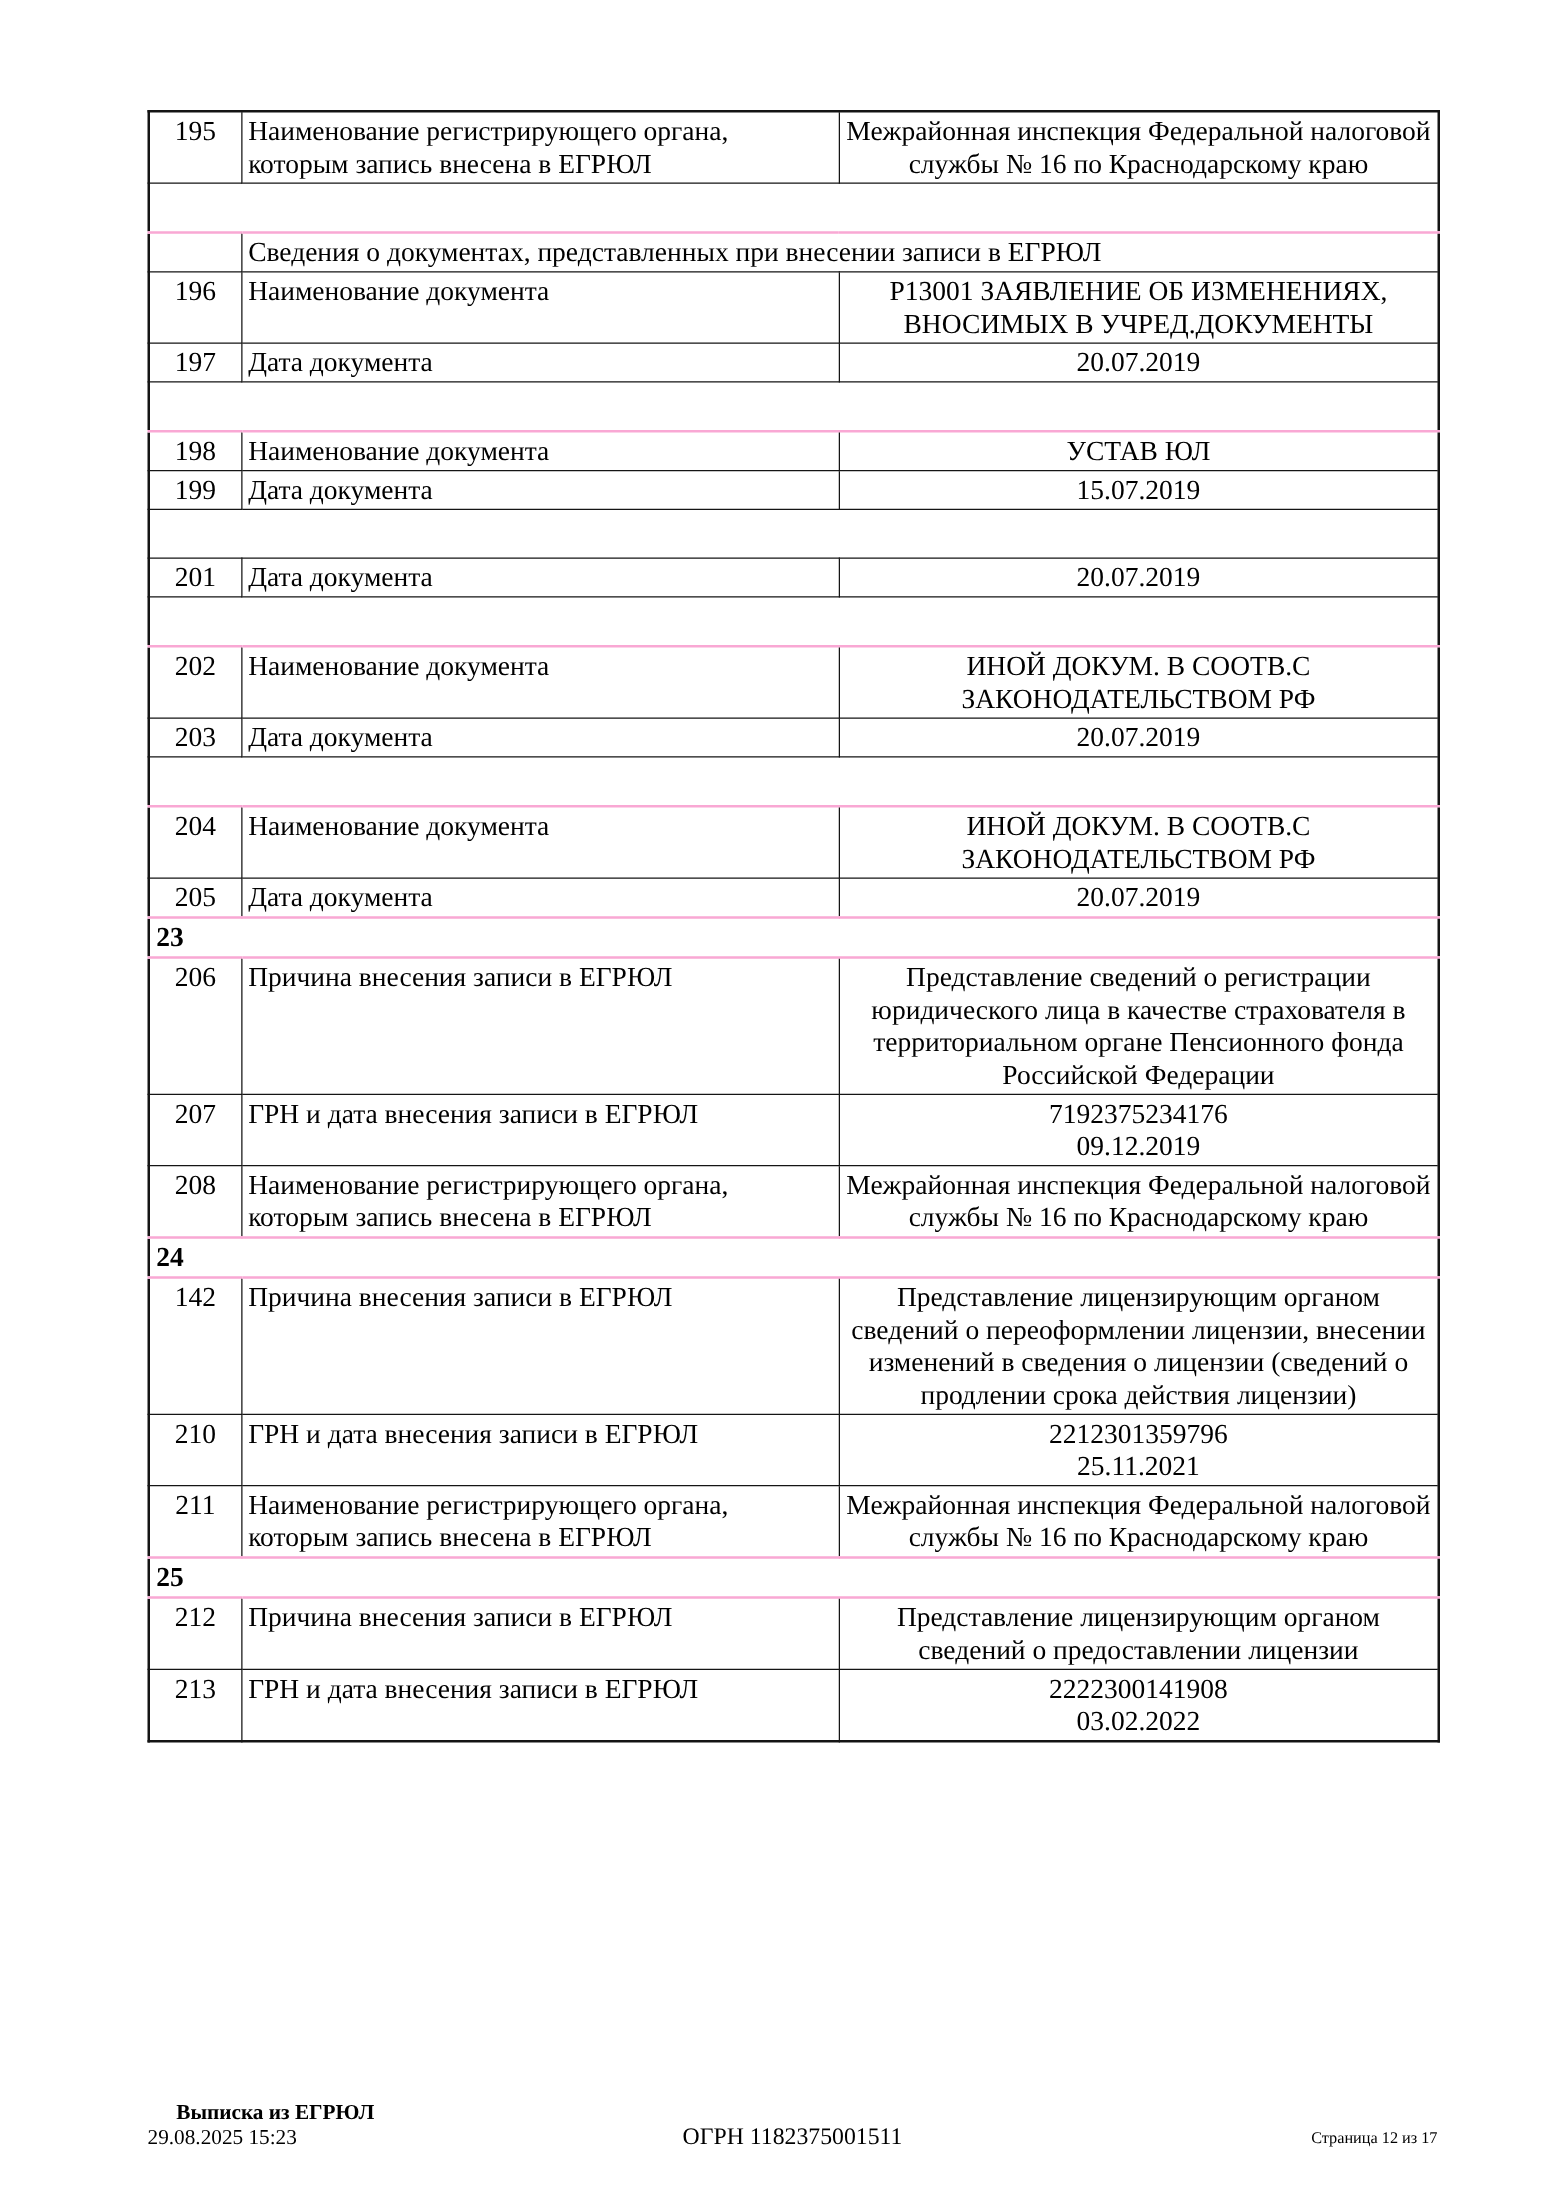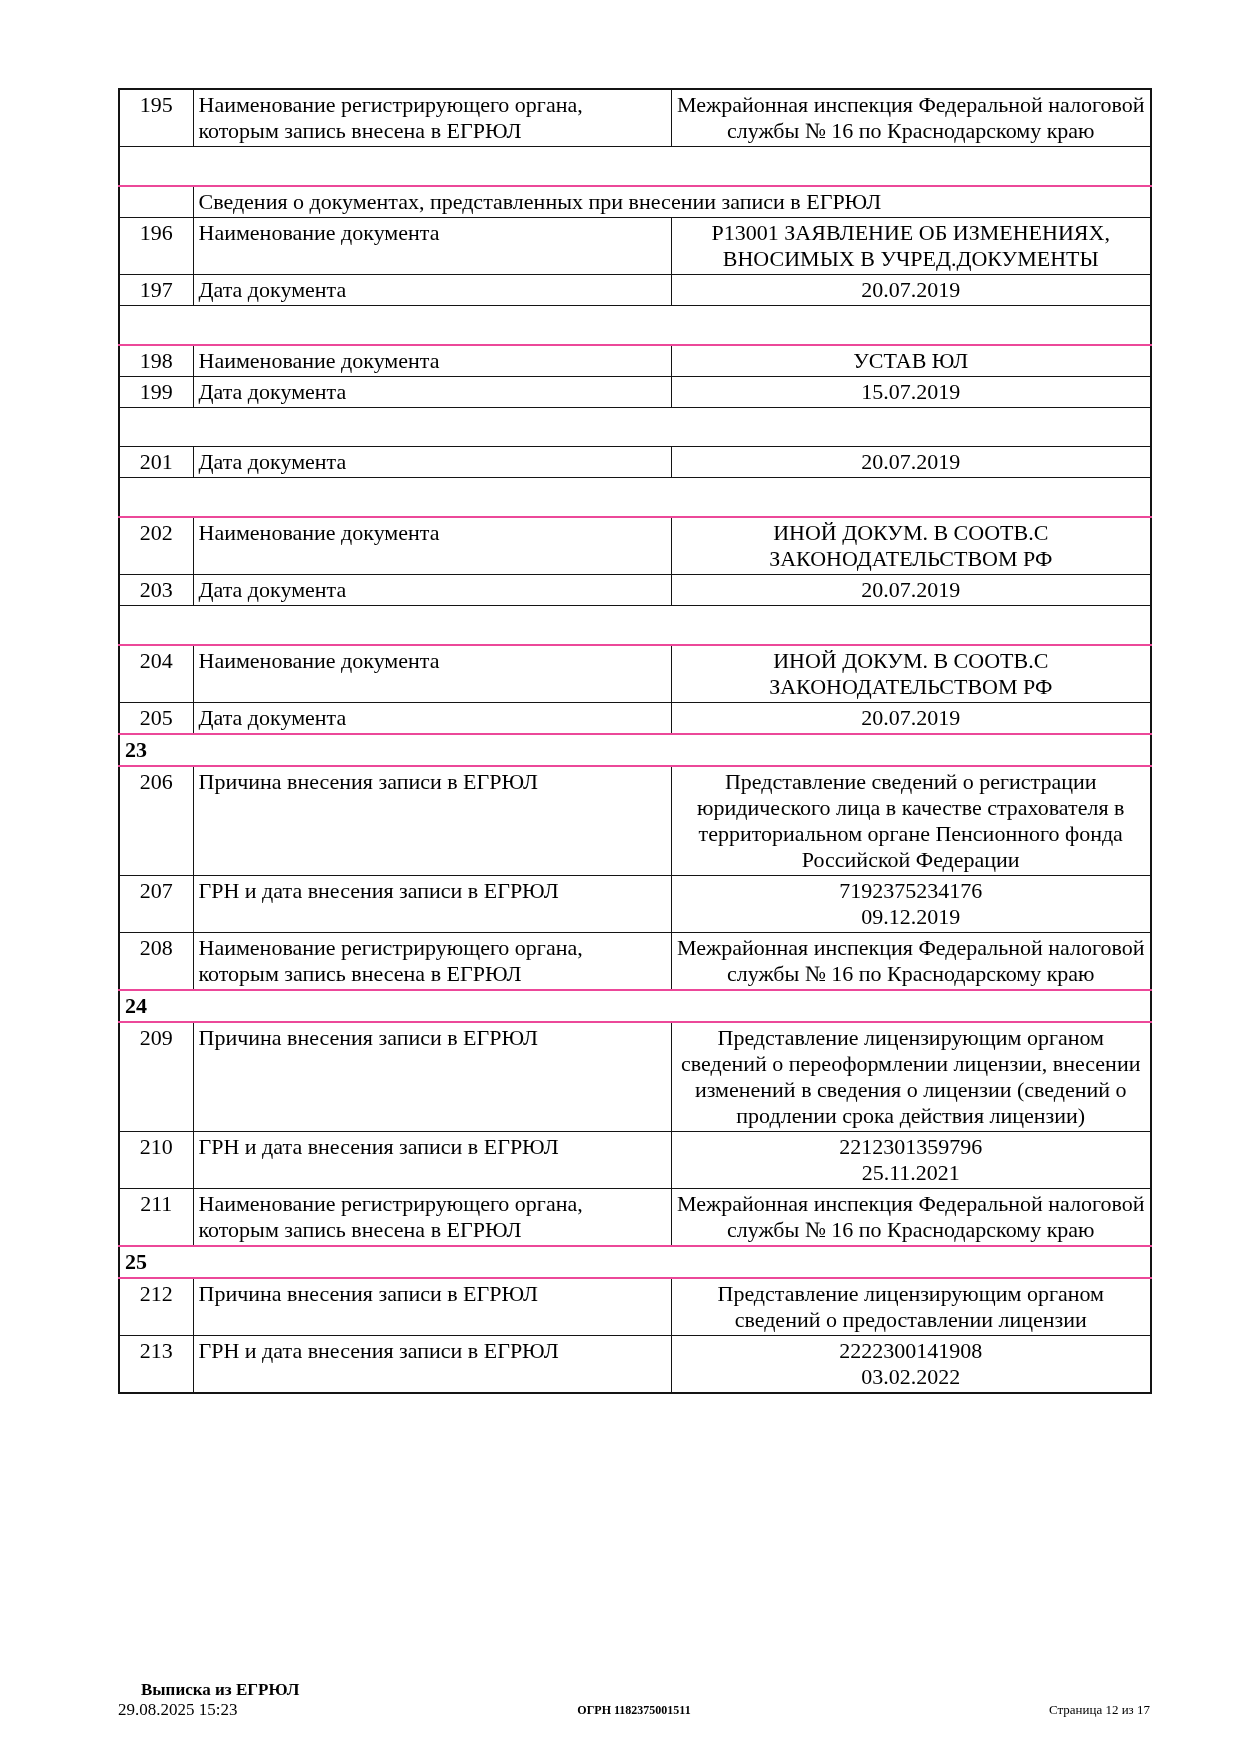--- a/index.html
+++ b/index.html
@@ -24,21 +24,21 @@
   }
   table.egrul-table td {
     border: 1px solid #141414;
     vertical-align: top;
     font-size: 22px;
     line-height: 26px;
     padding: 2px 5px;
     overflow: hidden;
     word-wrap: break-word;
   }
-  tr.thick-top td { border-top: 2px solid #ec4899; margin-top: 28px; }
+  tr.thick-top td { border-top: 2px solid #f9a8d4; margin-top: 28px; }
 
   td.col-num   { text-align: center; padding: 2px 2px; }
   td.col-value { white-space: pre-line; text-align: center; }
 
   tr.spacer-row td.spacer-cell { height: 38px; padding: 0; }
 
   td.group-header-cell { }
   td.section-cell { text-align: left; font-weight: bold; }
 
   .footer-left {
@@ -48,23 +48,22 @@
     font-size: 17px;
     line-height: 20px;
   }
   .footer-title { font-weight: bold; margin-left: 23px; }
   .footer-center {
     position: absolute;
     left: 118px;
     top: 1700px;
     width: 1032px;
     text-align: center;
-    font-size: 12px;
+    font-size: 19px;
     line-height: 20px;
-    font-weight: bold;
   }
   .footer-right {
     position: absolute;
     top: 1700px;
     right: 90px;
     font-size: 13px;
     line-height: 20px;
     text-align: right;
   }
 </style>
@@ -165,21 +164,21 @@
   </tr>
         <tr class="data-row">
     <td class="col-num">208</td>
     <td class="col-label">Наименование регистрирующего органа, которым запись внесена в ЕГРЮЛ</td>
     <td class="col-value">Межрайонная инспекция Федеральной налоговой службы № 16 по Краснодарскому краю</td>
   </tr>
         <tr class="section-row thick-top">
     <td class="section-cell" colspan="3">24</td>
   </tr>
         <tr class="data-row thick-top">
-    <td class="col-num">209</td>
+    <td class="col-num">142</td>
     <td class="col-label">Причина внесения записи в ЕГРЮЛ</td>
     <td class="col-value">Представление лицензирующим органом сведений о переоформлении лицензии, внесении изменений в сведения о лицензии (сведений о продлении срока действия лицензии)</td>
   </tr>
         <tr class="data-row">
     <td class="col-num">210</td>
     <td class="col-label">ГРН и дата внесения записи в ЕГРЮЛ</td>
     <td class="col-value">2212301359796
 25.11.2021</td>
   </tr>
         <tr class="data-row">

